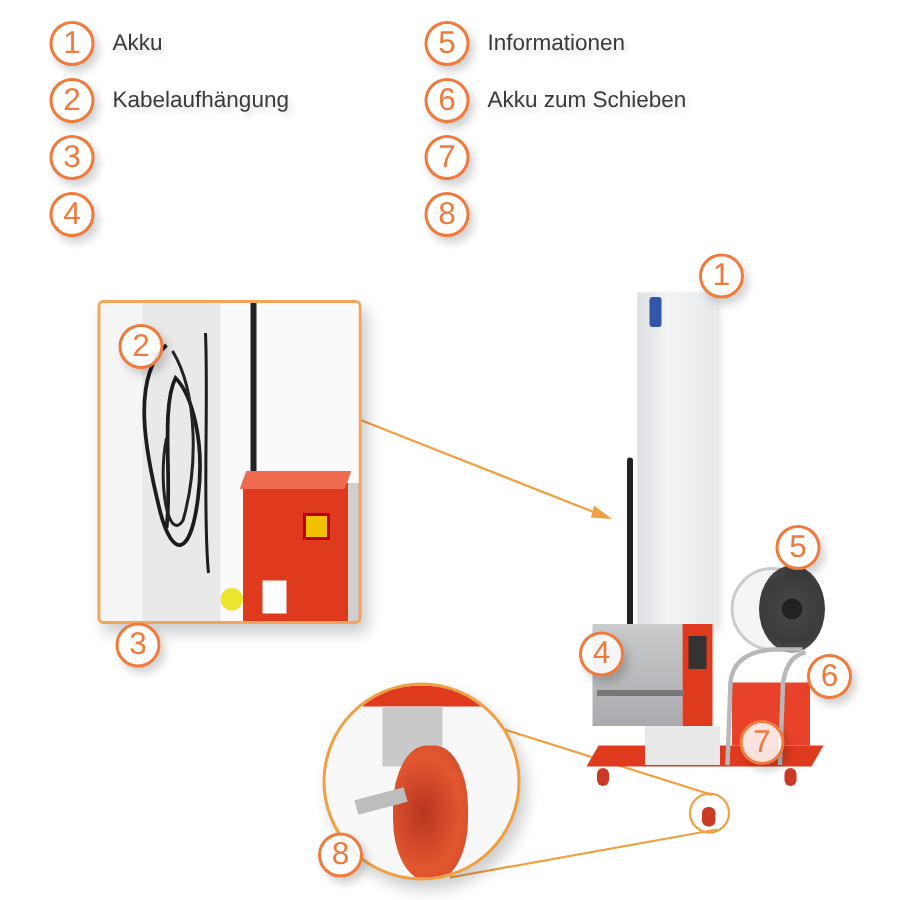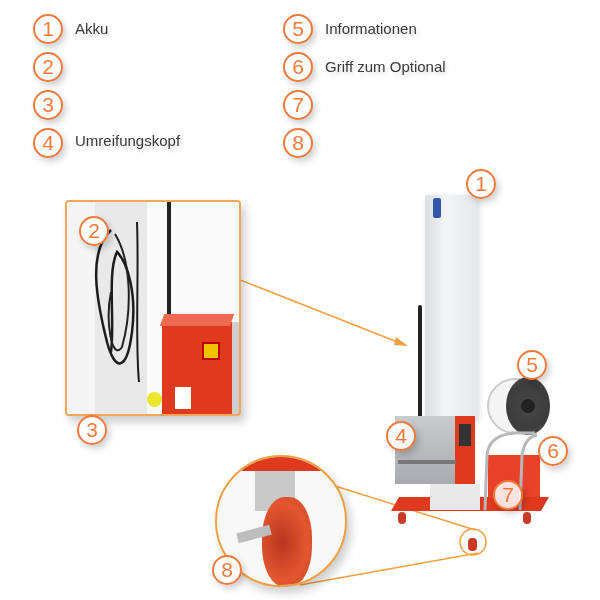--- a/index.html
+++ b/index.html
@@ -30,38 +30,38 @@
 </style>
 </head>
 <body>
 
 <div class="legend-item" style="left:33px;top:14px;">
   <div class="badge">1</div>
   <span class="legend-label">Akku</span>
 </div>
 <div class="legend-item" style="left:33px;top:52px;">
   <div class="badge">2</div>
+  <span class="legend-label">Kabelaufhängung</span>
 </div>
 <div class="legend-item" style="left:33px;top:90px;">
   <div class="badge">3</div>
 </div>
 <div class="legend-item" style="left:33px;top:128px;">
   <div class="badge">4</div>
   <span class="legend-label" style="margin-top:-4px">
-    <span style="display:block">Umreifungskopf</span>
   </span>
 </div>
 
 <div class="legend-item" style="left:283px;top:14px;">
   <div class="badge">5</div>
   <span class="legend-label">Informationen</span>
 </div>
 <div class="legend-item" style="left:283px;top:52px;">
   <div class="badge">6</div>
-  <span class="legend-label">Griff zum Optional</span>
+  <span class="legend-label">Akku zum Schieben</span>
 </div>
 <div class="legend-item" style="left:283px;top:90px;">
   <div class="badge">7</div>
 </div>
 <div class="legend-item" style="left:283px;top:128px;">
   <div class="badge">8</div>
 </div>
 
 <svg class="abs" style="left:0;top:0;" width="600" height="600">
   <line x1="215" y1="270" x2="405" y2="345" stroke="#f0a040" stroke-width="1.5"></line>

